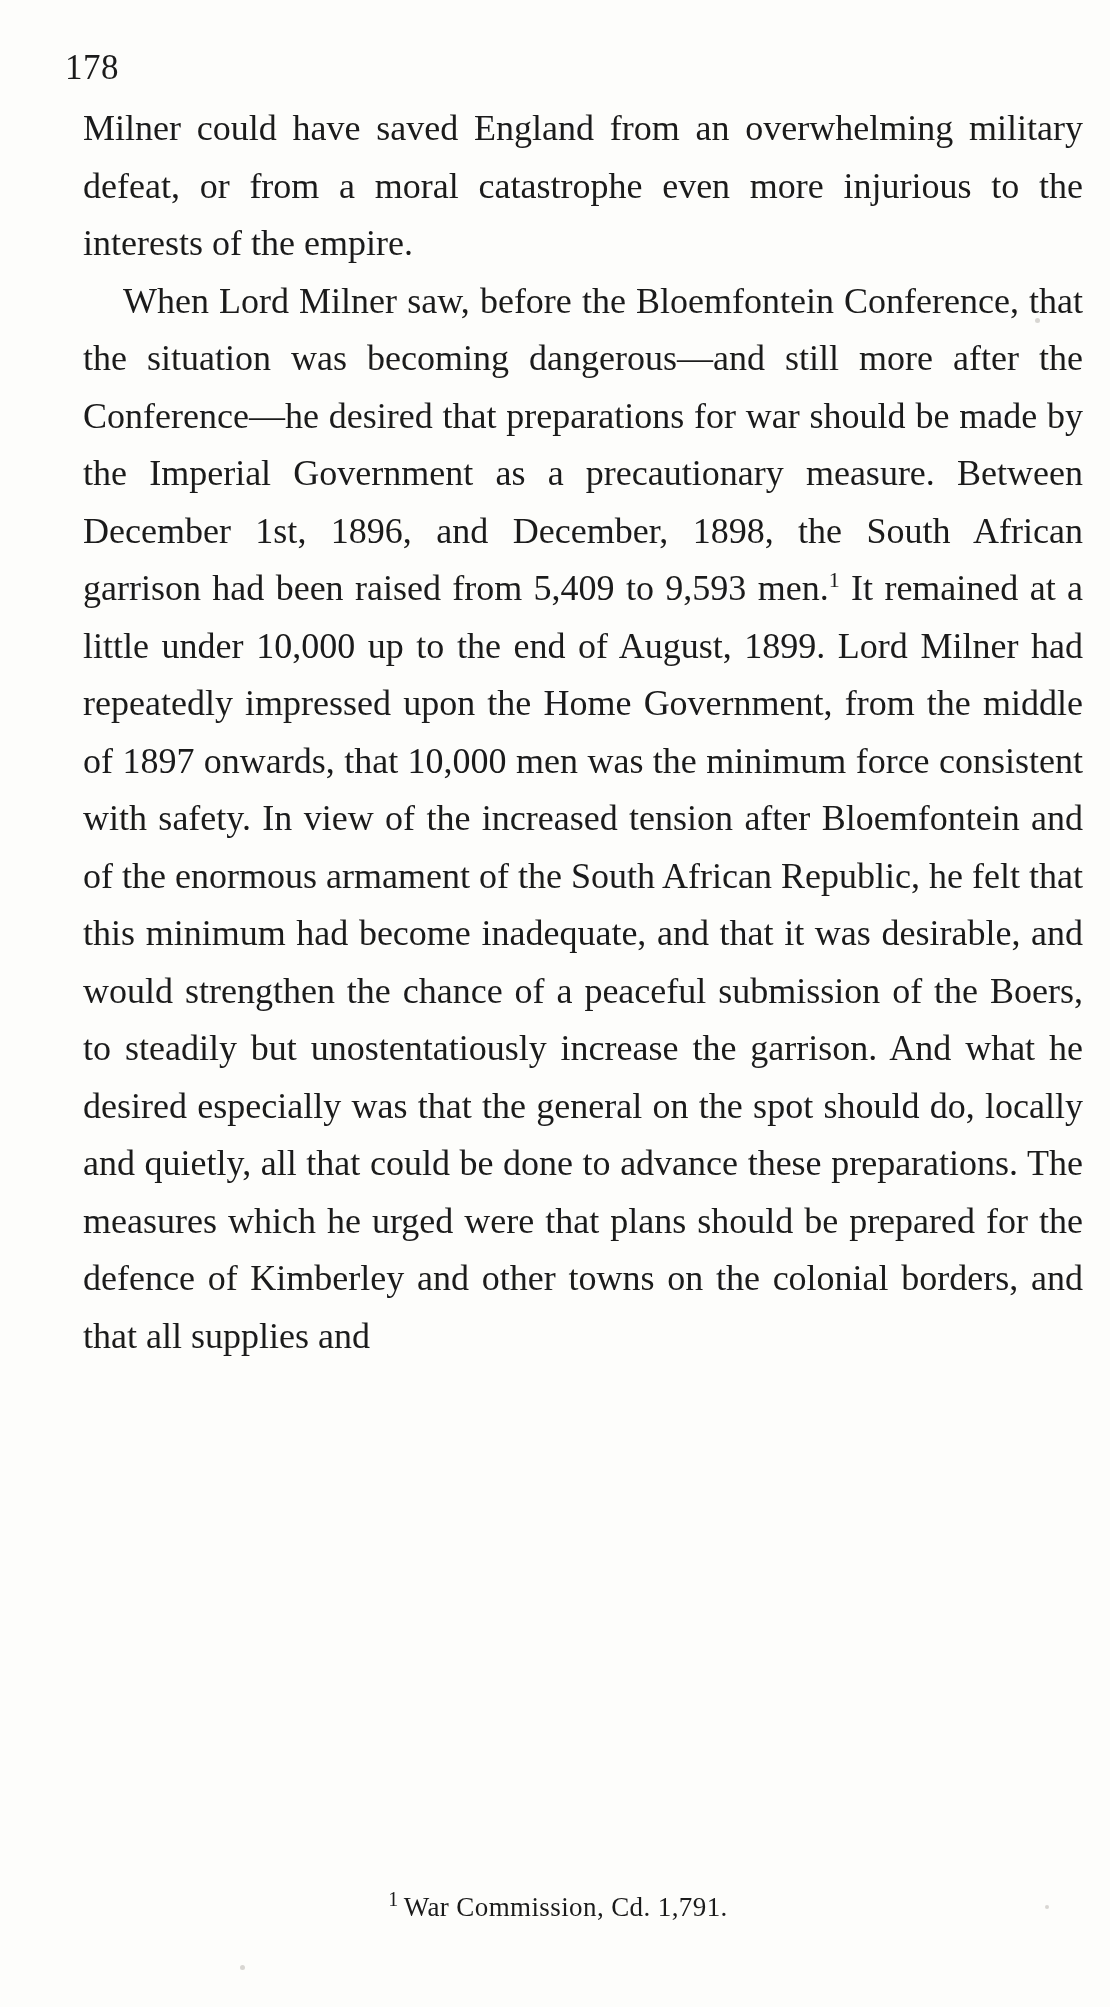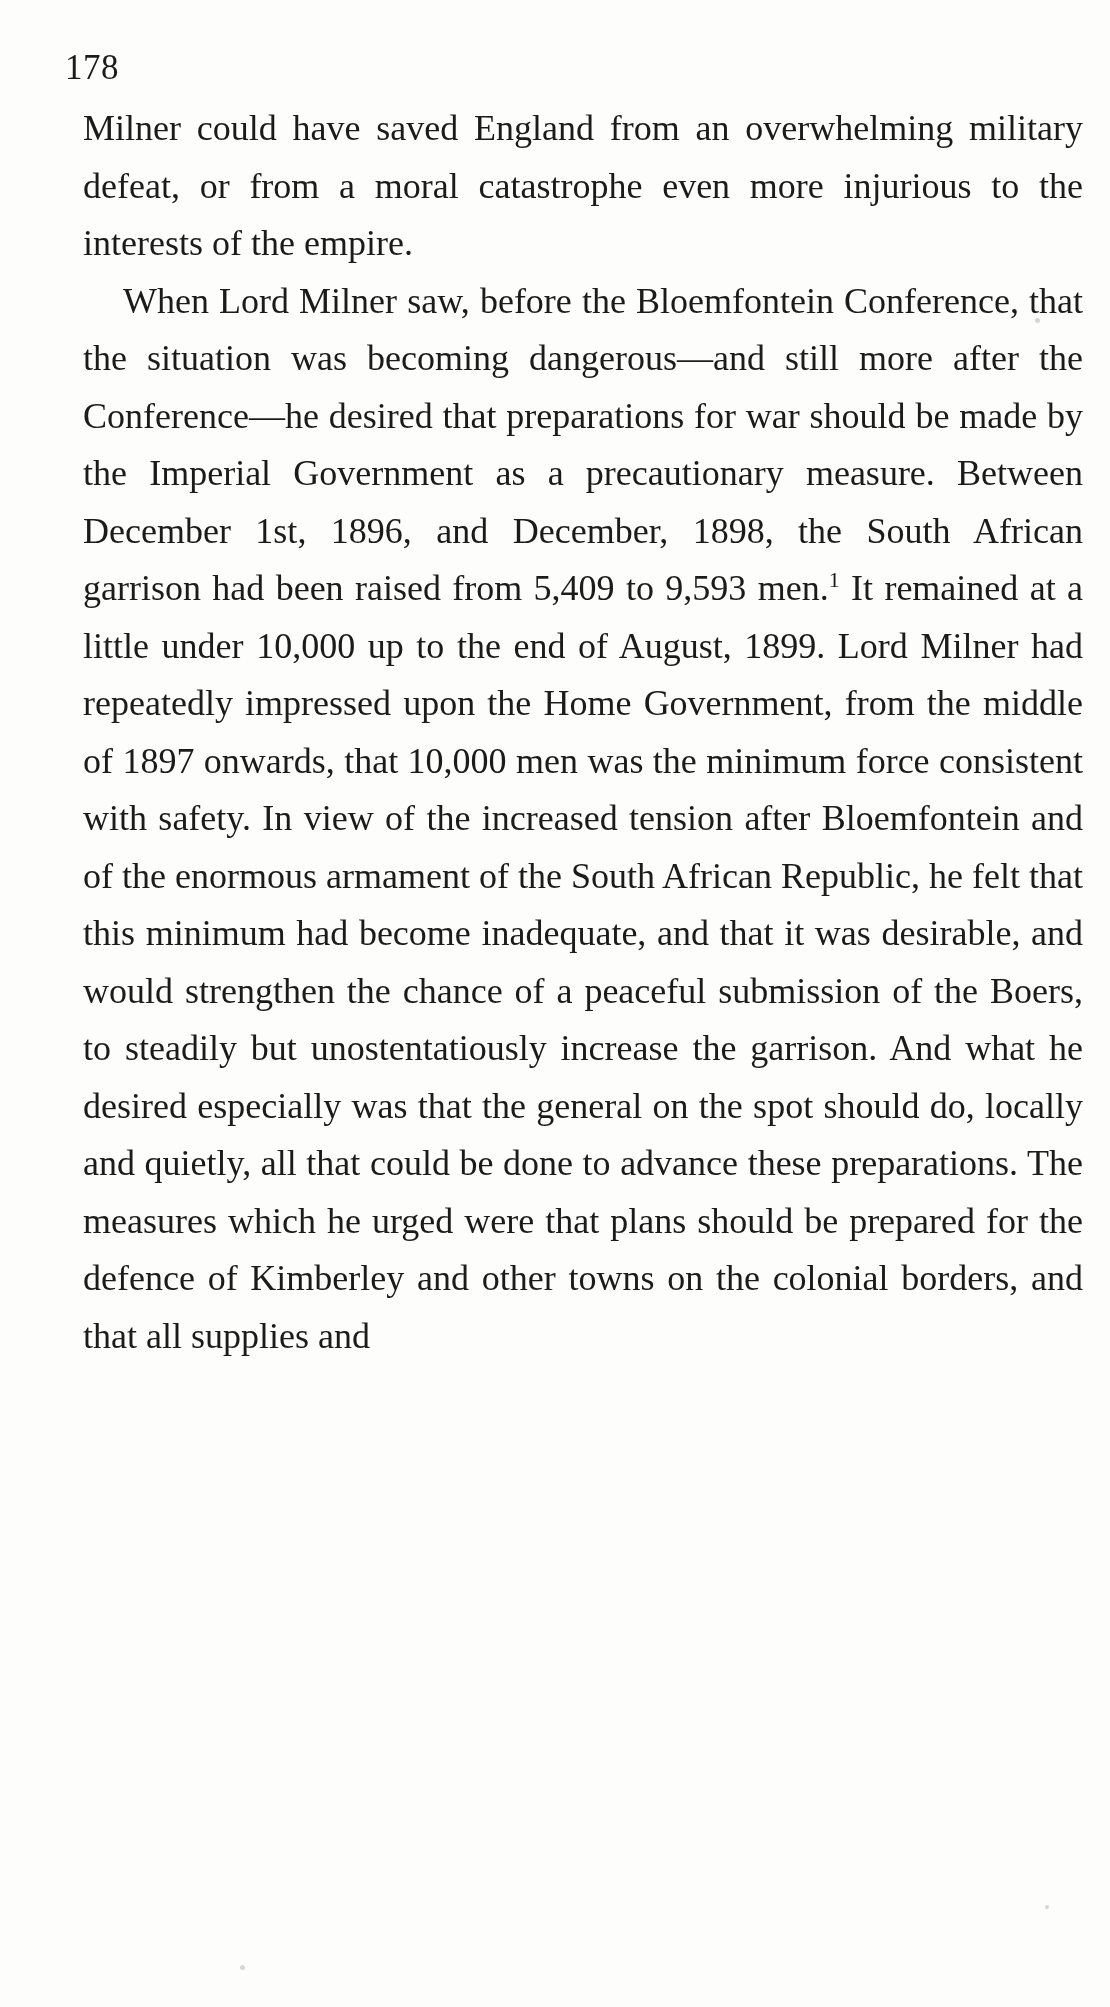--- a/index.html
+++ b/index.html
@@ -99,18 +99,21 @@
 
   <div class="page-header">
     <div class="folio">178</div>
   </div>
 
   <div class="body-text">
     <p>Milner could have saved England from an overwhelming military defeat, or from a moral catastrophe even more injurious to the interests of the empire.</p>
     <p class="indent"><span>When Lord Milner saw, before the Bloemfontein Conference, that the situation was becoming dangerous—and still more after the Conference—he desired that preparations for war should be made by the Imperial Government as a precautionary measure.  Between December 1st, 1896, and December, 1898, the South African garrison had been raised from 5,409 to 9,593 men.</span><span class="sup">1</span><span> It remained at a little under 10,000 up to the end of August, 1899.  Lord Milner had repeatedly impressed upon the Home Government, from the middle of 1897 onwards, that 10,000 men was the minimum force consistent with safety.  In view of the increased tension after Bloemfontein and of the enormous armament of the South African Republic, he felt that this minimum had become inadequate, and that it was desirable, and would strengthen the chance of a peaceful submission of the Boers, to steadily but unostentatiously increase the garrison.  And what he desired especially was that the general on the spot should do, locally and quietly, all that could be done to advance these preparations.  The measures which he urged were that plans should be prepared for the defence of Kimberley and other towns on the colonial borders, and that all supplies and</span></p>
   </div>
 
+  <div class="footnote">
+    <span class="fn-mark">1</span><span>War Commission, Cd. 1,791.</span>
+  </div>
 
   <div class="speck" style="left:1035px; top:318px; width:5px; height:5px;"></div>
   <div class="speck" style="left:1045px; top:1905px; width:4px; height:4px;"></div>
   <div class="speck" style="left:240px; top:1965px; width:5px; height:5px;"></div>
 
 </div>
 
 </body></html>

